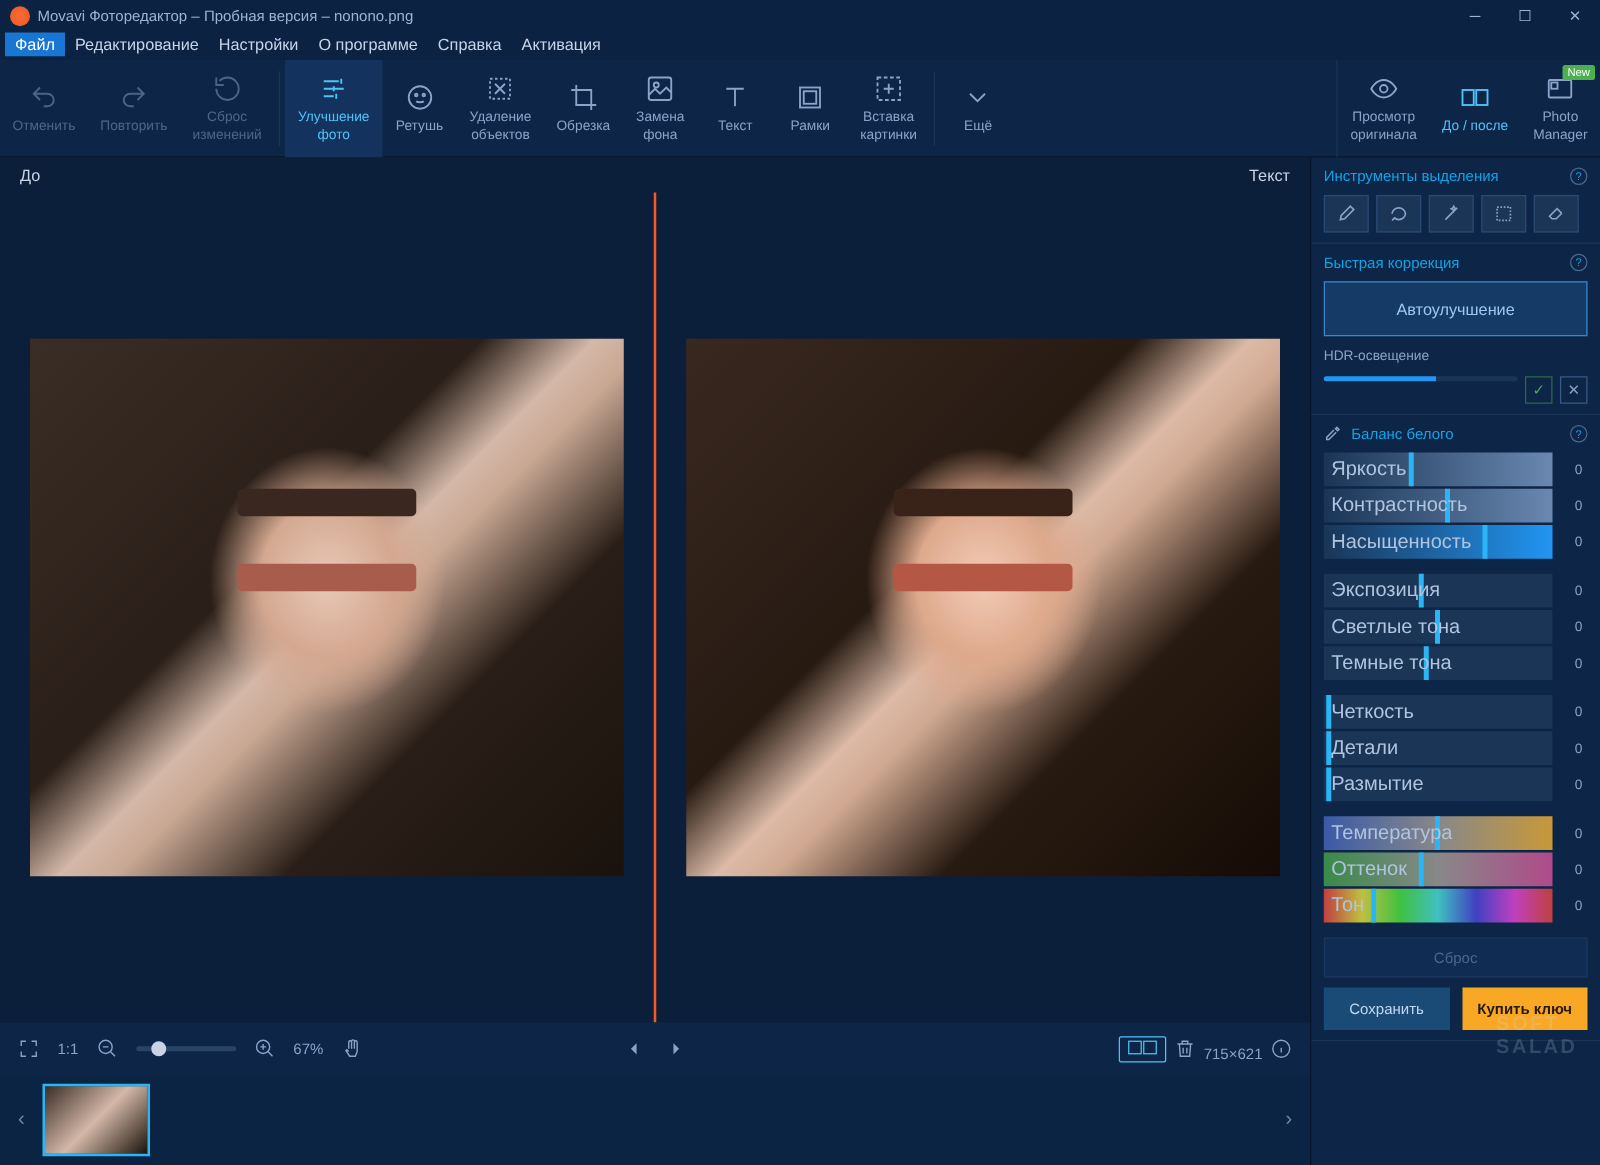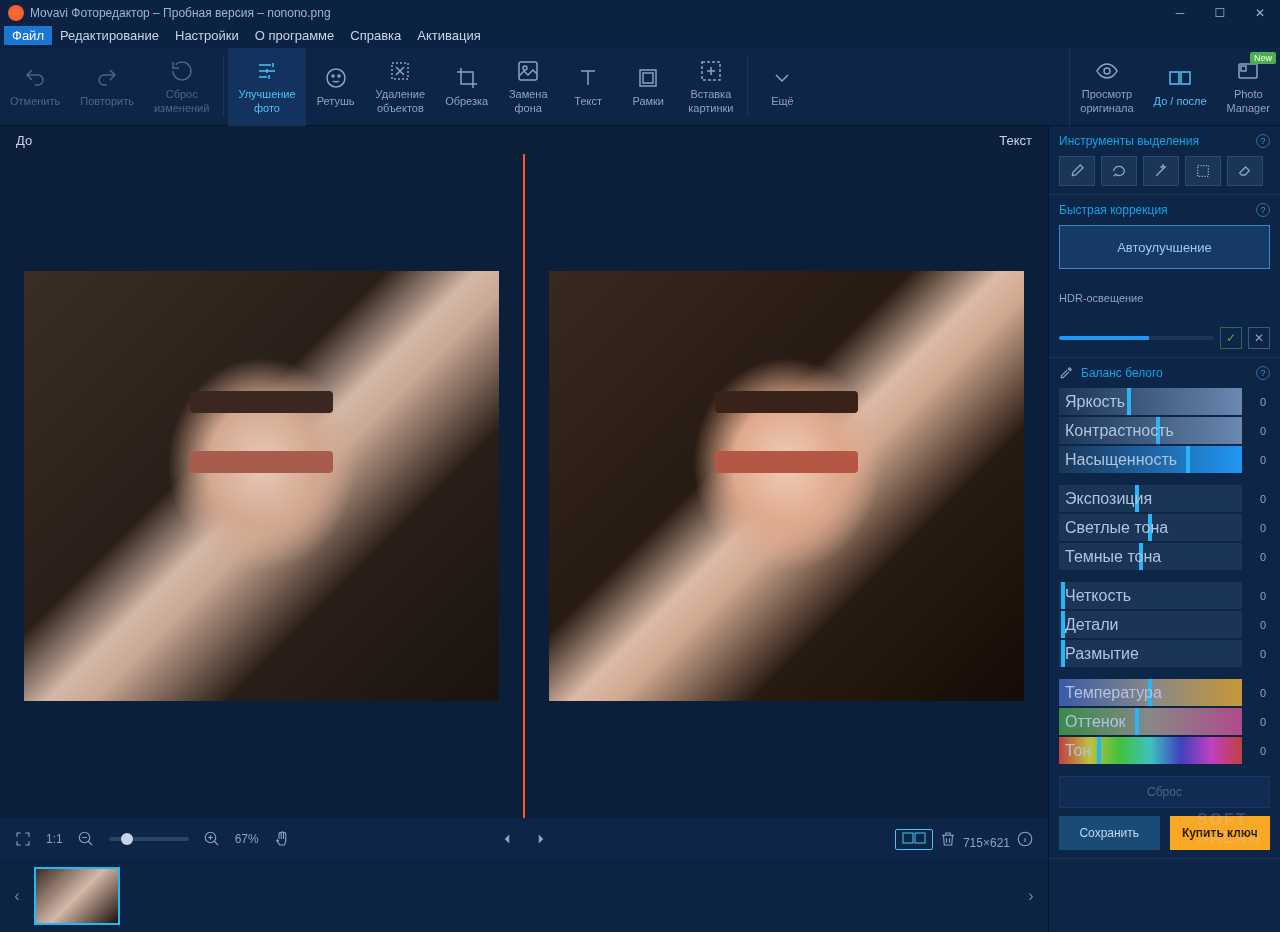--- a/index.html
+++ b/index.html
@@ -58,21 +58,21 @@
 .thumb { width:86px; height:58px; border:2px solid #29b6f6; background:linear-gradient(135deg,#3a2d26,#d4b8a8 50%,#1a120c); }
 
 
 .side { width:232px; background:#0d2547; display:flex; flex-direction:column; overflow-y:auto; font-size:12px; border-left:1px solid #061529; }
 .side-section { padding:8px 10px; border-bottom:1px solid #1a3556; }
 .side-header { display:flex; align-items:center; margin-bottom:8px; color:#0ea5e9; }
 .side-header .q { margin-left:auto; width:14px; height:14px; border:1px solid #4a6890; border-radius:50%; display:flex; align-items:center; justify-content:center; font-size:9px; }
 .tool-row { display:flex; gap:6px; }
 .tool-row .sel-tool { width:36px; height:30px; background:#1a3556; border:1px solid #2a4a76; display:flex; align-items:center; justify-content:center; color:#8aa3c8; }
 .big-btn { width:100%; height:44px; border:1px solid #3a87c8; background:#153a66; color:#9cc8f0; display:flex; align-items:center; justify-content:center; font-size:13px; }
-.hdr-row { display:flex; align-items:center; gap:6px; margin-top:23px; }
+.hdr-row { display:flex; gap:6px; margin-top:10px; }
 .hdr-row .label { font-size:11px; color:#8aa3c8; }
 .hdr-row .bar { flex:1; height:4px; background:linear-gradient(90deg,#2196f3 58%,#1a3556 58%); border-radius:2px; }
 .hdr-row .chk { width:22px; height:22px; border:1px solid #2a6a4a; display:flex; align-items:center; justify-content:center; color:#4caf50; }
 .hdr-row .x { width:22px; height:22px; border:1px solid #3a5a86; display:flex; align-items:center; justify-content:center; color:#8aa3c8; }
 .slider-row { display:flex; align-items:center; height:27px; position:relative; margin-bottom:2px; }
 .slider-row .track { position:absolute; left:0; right:28px; height:100%; background:#1a3556; }
 .slider-row .name { position:relative; z-index:1; padding-left:6px; color:#b0c4e0; font-size:16px; }
 .slider-row .val { margin-left:auto; width:24px; text-align:right; color:#8aa3c8; font-size:11px; padding-right:4px; }
 .slider-row .handle { position:absolute; top:0; bottom:0; width:4px; background:#29b6f6; }
 .slider-row.grad1 .track { background:linear-gradient(90deg,#1a3556,#6a88b0); }

